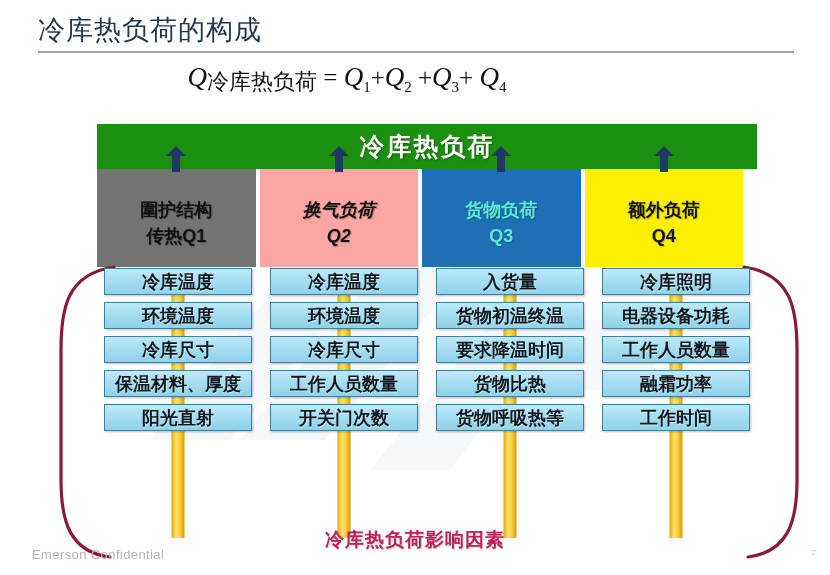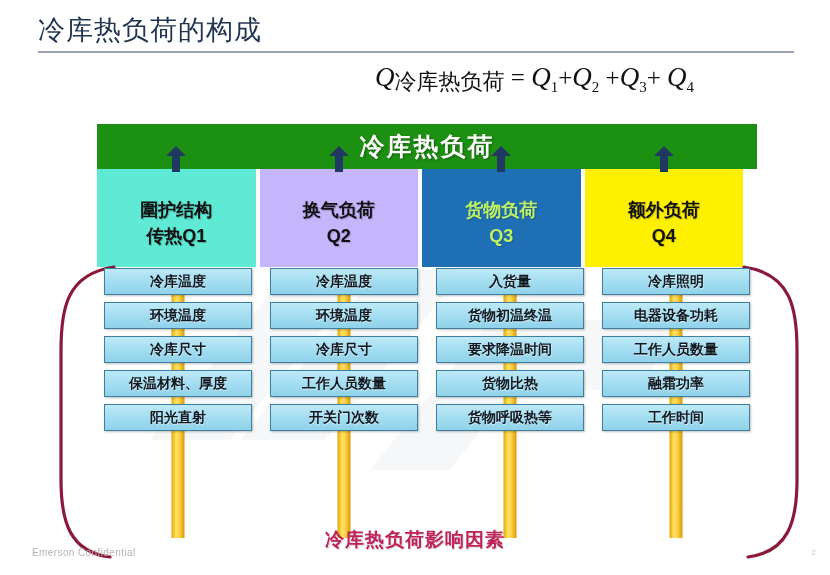--- a/index.html
+++ b/index.html
@@ -49,21 +49,21 @@
     background: #9aa3ad;
     width: 756px;
   }
 
   
   .formula {
     position: absolute;
     left: 0;
     top: 62px;
     width: 694px;
-    text-align: right;
+    text-align: center;
     font-family: "Liberation Serif", "DejaVu Serif", serif;
     font-size: 25px;
     color: #111111;
     white-space: nowrap;
   }
   .formula .q-italic {
     font-style: italic;
     font-size: 27px;
   }
   .formula .sub {
@@ -123,23 +123,23 @@
     font-weight: bold;
     line-height: 1.45;
     text-shadow: 1px 1px 1px rgba(0,0,0,.22);
   }
   .cat-code {
     font-size: 18px;
     font-weight: bold;
     line-height: 1.45;
     text-shadow: 1px 1px 1px rgba(0,0,0,.22);
   }
-  .cat-1 { background: #5eead4; color: #111111; }
-  .cat-2 { background: #c4b5fd; color: #111111; }
-  .cat-3 { background: #1f6fb5; color: #bef264; }
+  .cat-1 { background: #737373; color: #111111; }
+  .cat-2 { background: #fca5a5; color: #111111; font-style: italic; }
+  .cat-3 { background: #1f6fb5; color: #5eead4; }
   .cat-4 { background: #fff000; color: #111111; }
 
   
   .navy-arrow {
     position: absolute;
     top: -23px;
     left: 50%;
     transform: translateX(-50%);
     width: 20px;
     height: 26px;
@@ -201,21 +201,21 @@
     background: linear-gradient(to bottom,#bde9f7 0%,#a2dcf0 55%,#8fd2ea 100%);
     border: 1px solid #3c7f9e;
     box-sizing: border-box;
     display: flex;
     align-items: center;
     justify-content: center;
     box-shadow: 1px 1px 2px rgba(0,0,0,.25);
   }
   .item:first-of-type { margin-top: 18px; }
   .item-label {
-    font-size: 14px;
+    font-size: 18px;
     font-weight: bold;
     color: #101820;
     white-space: nowrap;
     text-shadow: 0.5px 0.5px 0 rgba(255,255,255,.5);
     text-align: center;
   }
 
   
   .caption {
     position: absolute;
@@ -231,21 +231,21 @@
     color: #c0215a;
     letter-spacing: 1px;
     text-shadow: 1px 1px 1px rgba(0,0,0,.15);
   }
 
   
   .footer-conf {
     position: absolute;
     left: 32px;
     top: 547px;
-    font-size: 10px;
+    font-size: 13px;
     color: #b9b2ad;
     letter-spacing: .4px;
   }
   .footer-page {
     position: absolute;
     right: 14px;
     top: 548px;
     font-size: 8px;
     color: #c9c4c0;
   }

